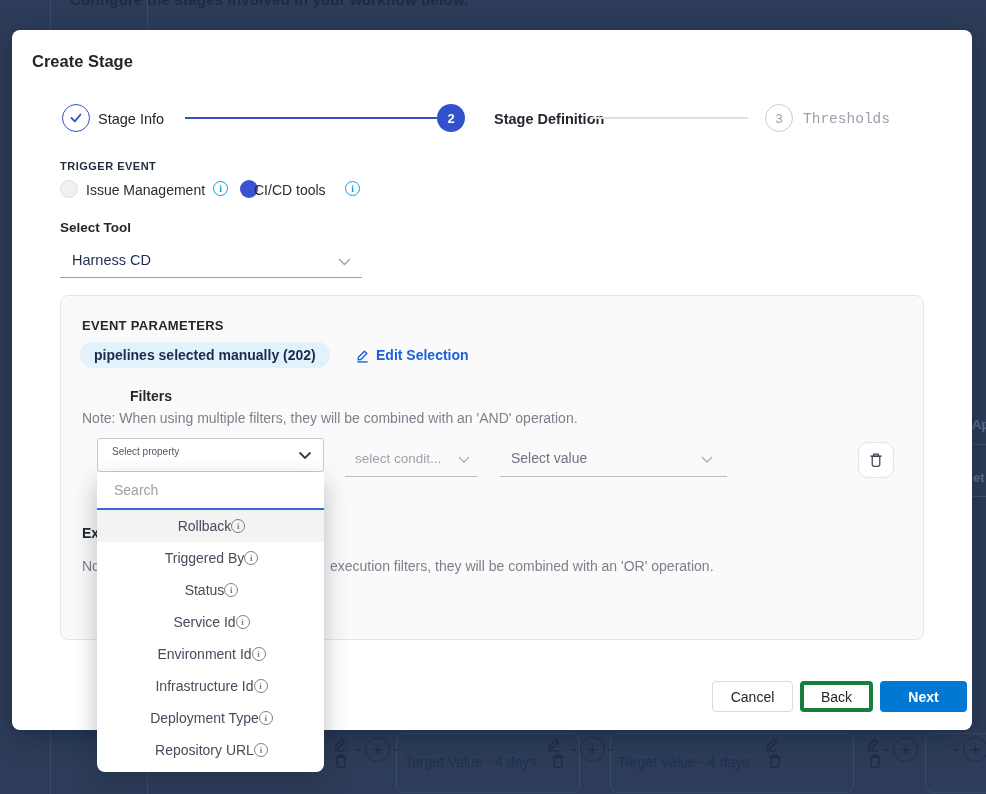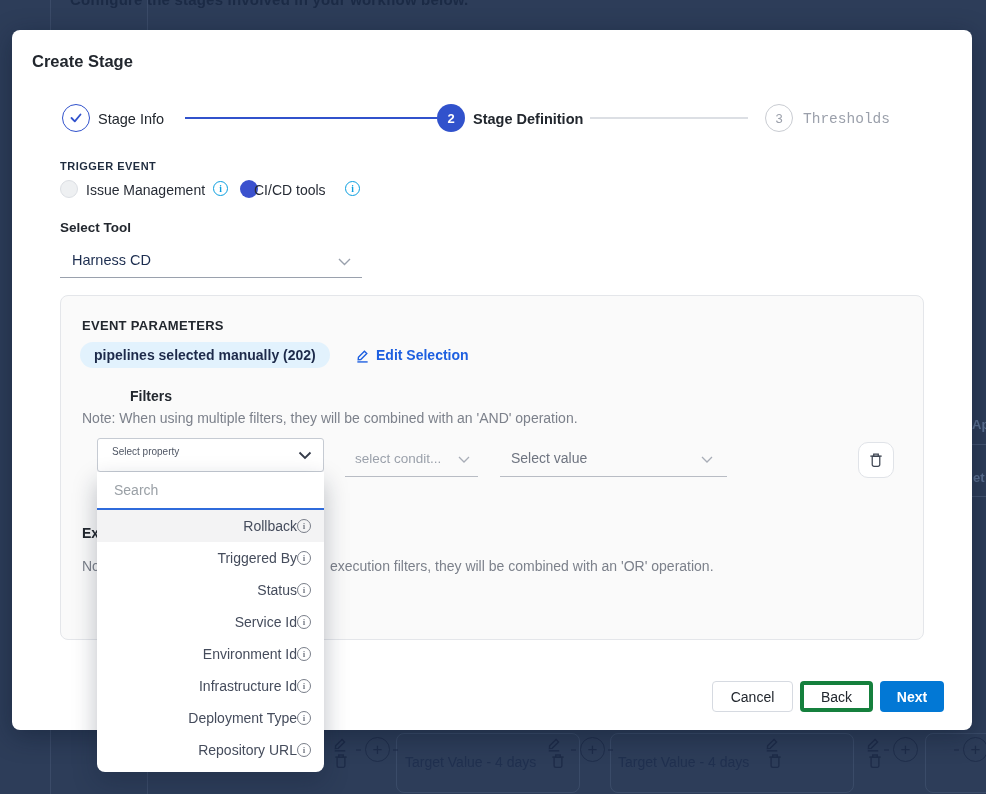--- a/index.html
+++ b/index.html
@@ -35,21 +35,21 @@
   .m-title{left:20px;top:22px;font-size:16.5px;font-weight:700;color:#22272e;}
 
   
   .st-c{position:absolute;top:74px;width:28px;height:28px;border-radius:50%;box-sizing:border-box;
         display:flex;align-items:center;justify-content:center;}
   .st-c1{left:50px;border:1.5px solid #3152cc;background:#fff;}
   .st-c2{left:425px;background:#3152cc;color:#fff;font-size:13px;font-weight:700;}
   .st-c3{left:753px;border:1.5px solid #c9ccd2;color:#9ba0ab;font-size:13px;background:#fff;}
   .st-lbl{position:absolute;top:81px;font-size:14.5px;white-space:nowrap;}
   .lbl1{left:86px;color:#22272e;font-weight:500;}
-  .lbl2{left:461px;color:#22272e;font-weight:700;}
+  .lbl2{left:482px;color:#22272e;font-weight:700;}
   .lbl3{left:791px;color:#9ba0ab;font-weight:500;font-family:Liberation Mono, monospace;}
   .st-line{position:absolute;top:87px;height:1.5px;}
   .line1{left:173px;width:252px;background:#3152cc;}
   .line2{left:578px;width:158px;background:#dcdfe4;}
 
   
   .te-label{left:48px;top:130px;font-size:11px;font-weight:700;color:#1f2c3f;letter-spacing:.5px;}
   .radio{position:absolute;top:150px;width:18px;height:18px;border-radius:50%;box-sizing:border-box;}
   .radio.off{left:48px;background:#eef0f2;border:1px solid #dcdfe4;}
   .radio.on{left:228px;background:#3b51ce;}
@@ -93,30 +93,30 @@
              cursor:pointer;}
   .exec-heading{left:70px;top:495px;font-size:14px;font-weight:700;color:#22272e;white-space:nowrap;}
   .exec-note{left:70px;top:528px;font-size:14px;color:#7c818b;white-space:nowrap;}
   .exec-prefix{display:inline-block;width:248px;}
 
   
   .btn{position:absolute;top:651px;height:31px;border-radius:4px;font-size:14px;box-sizing:border-box;
        display:flex;align-items:center;justify-content:center;cursor:pointer;}
   .btn-cancel{left:700px;width:81px;background:#fff;border:1px solid #d6dae1;color:#22272e;}
   .btn-back{left:788px;width:73px;background:#fff;border:4px solid #15803d;color:#22272e;}
-  .btn-next{left:868px;width:64px;background:#0278d5;color:#fff;font-weight:600;}
+  .btn-next{left:868px;width:87px;background:#0278d5;color:#fff;font-weight:600;}
 
   
   .dd{position:absolute;left:97px;top:472px;width:227px;background:#fff;z-index:40;
       border-radius:0 0 8px 8px;box-shadow:0 10px 24px rgba(18,28,52,.28);padding-bottom:6px;}
   .dd-search{height:36px;border-bottom:2px solid #2f6bdb;display:flex;align-items:center;padding:0 15px;}
   .dd-search input{border:none;outline:none;width:100%;font-size:14px;color:#333;
                    font-family:"Liberation Sans",sans-serif;background:transparent;}
   .dd-search input::placeholder{color:#9aa0a6;}
-  .dd-item{height:32px;display:flex;align-items:center;justify-content:flex-end;
+  .dd-item{height:32px;display:flex;align-items:center;justify-content:center;
            padding:0 13px 0 15px;font-size:14px;color:#454c5c;cursor:pointer;}
   .dd-item.active{background:#f3f3f4;}
   .inf-g{width:14px;height:14px;border:1.1px solid #797e89;border-radius:50%;color:#797e89;
          font-size:9px;font-weight:700;display:flex;align-items:center;justify-content:center;
          box-sizing:border-box;font-family:"Liberation Serif",serif;flex:none;}
 </style>
 </head>
 <body>
 
 <div class="page">

